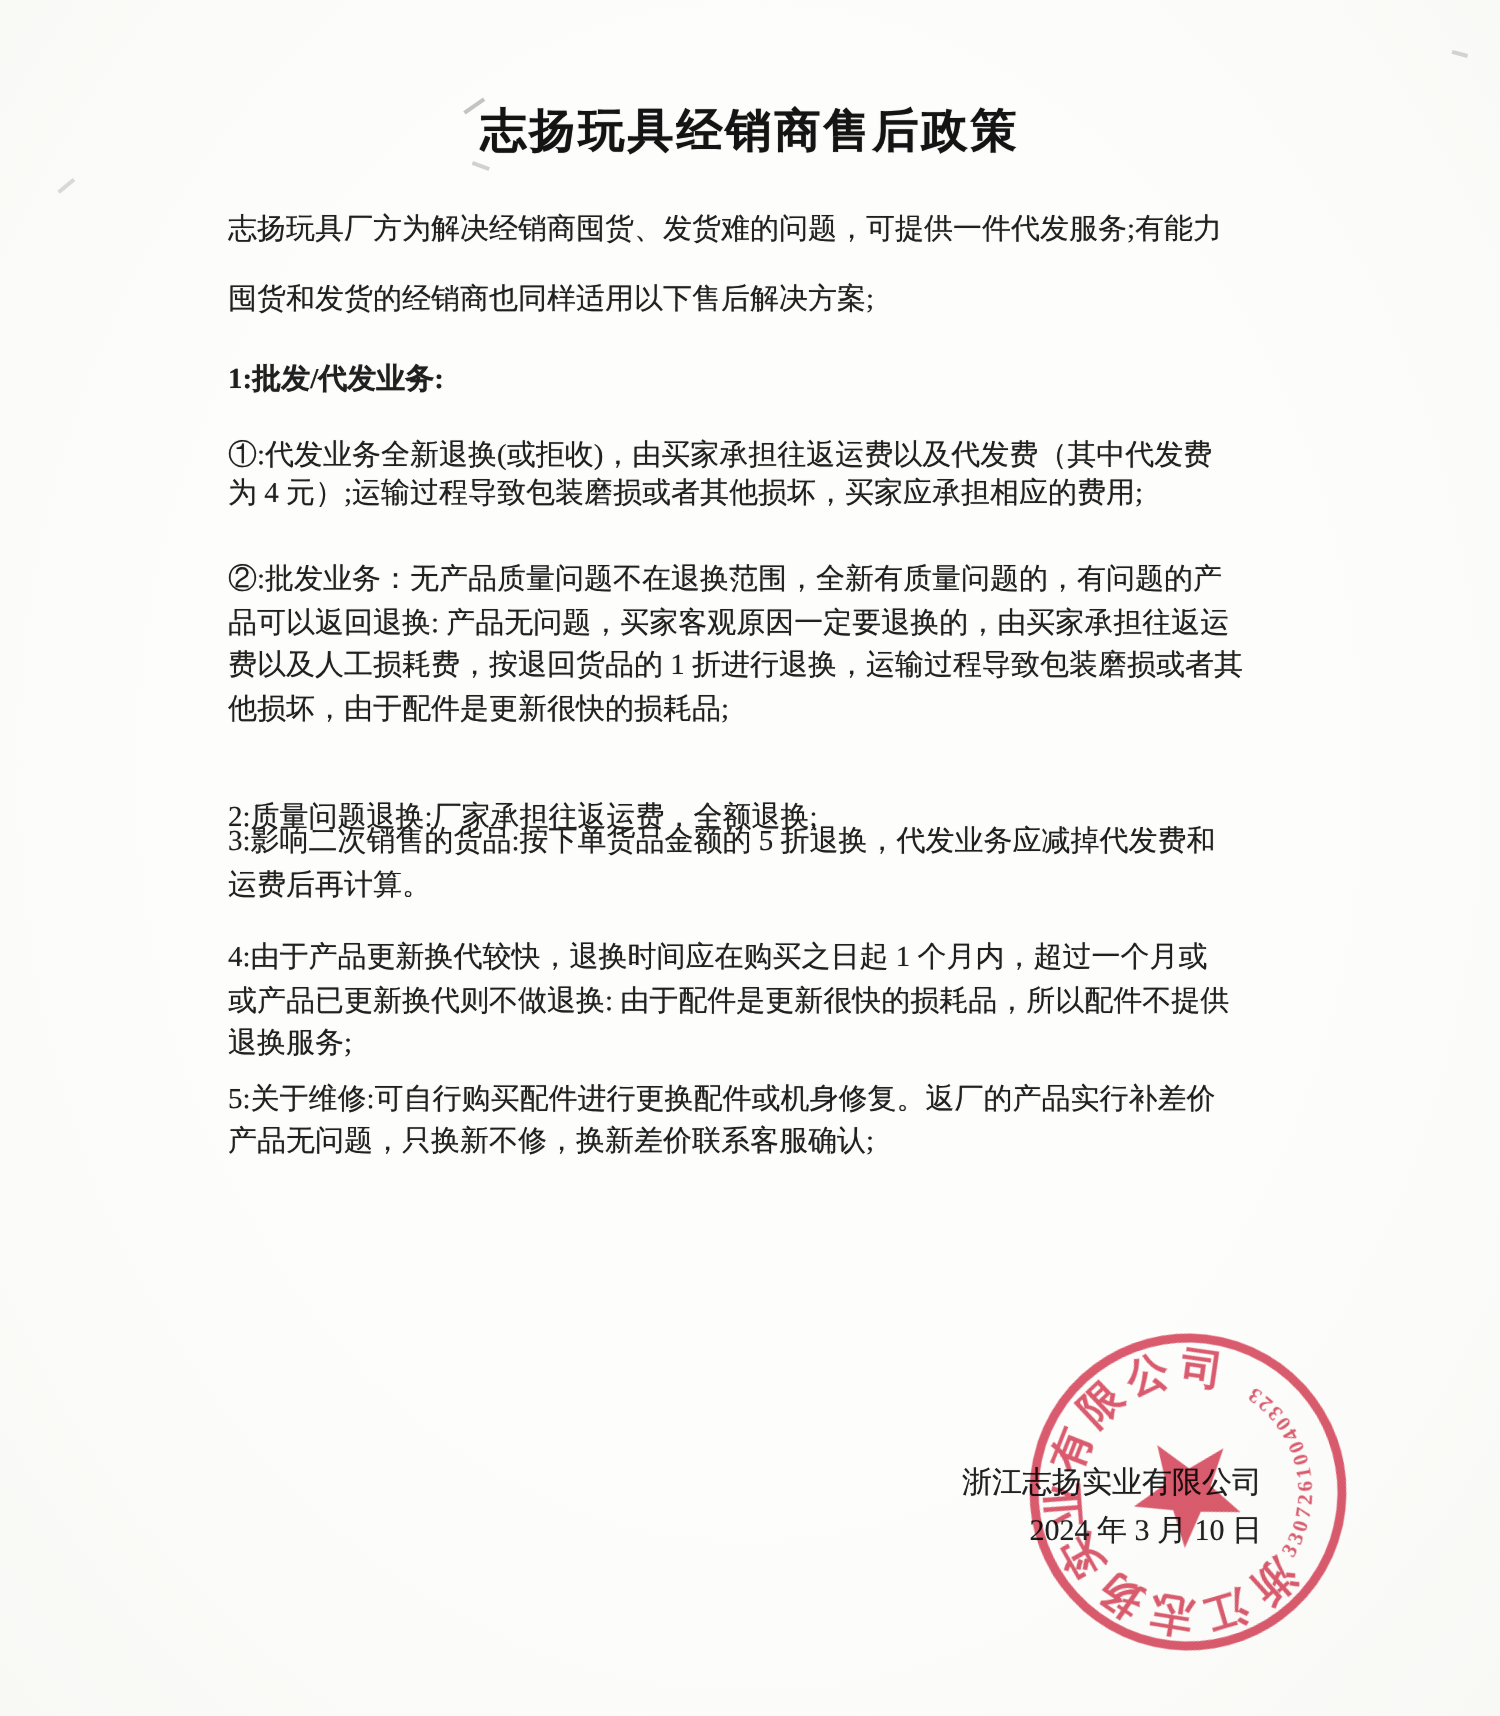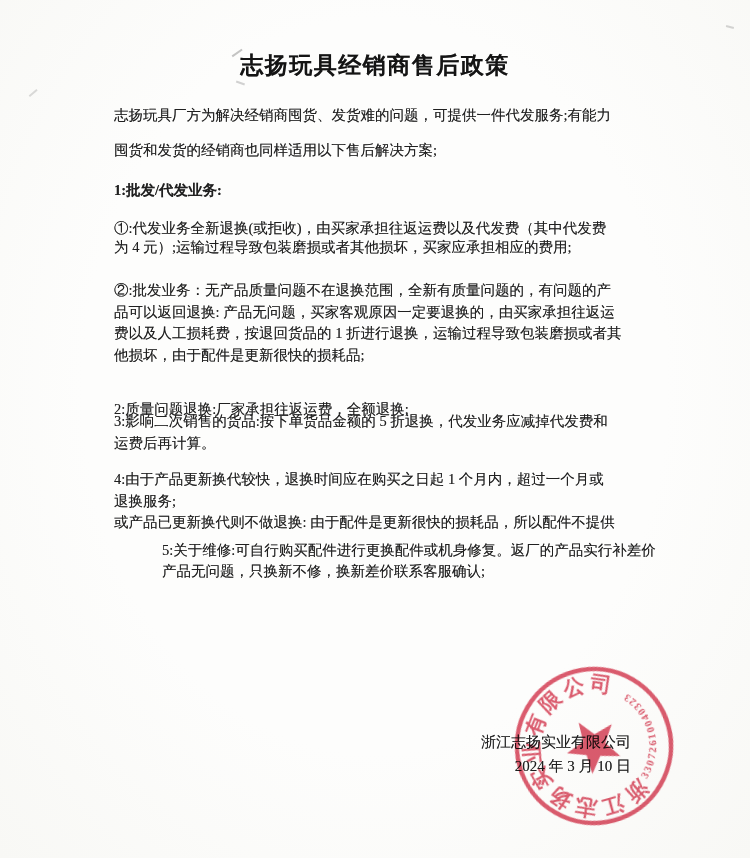--- a/index.html
+++ b/index.html
@@ -24,21 +24,21 @@
     text-shadow:0 0 .4px rgba(32,32,32,.5);
   }
   .para .line{white-space:nowrap;}
   .p0{top:98px;  line-height:34.5px;}
   .p1{top:180px; line-height:21px;font-weight:bold;}
   .p2{top:219px; line-height:19px;}
   .p3{top:280px; line-height:21.5px;}
   .p4{top:374px; line-height:21px;margin-top:25px;}
   .p5{top:410px; line-height:22px;}
   .p6{top:469px; line-height:21.5px;}
-  .p7{top:540px; line-height:21px;margin-left:48px;}
+  .p7{top:540px; line-height:21px;}
   .signature{
     position:absolute;right:119px;top:731px;
     text-align:right;
     font-size:15px;line-height:23.5px;
     z-index:1;
     text-shadow:0 0 .4px rgba(32,32,32,.5);
   }
   .seal{
     position:absolute;left:509px;top:661px;
     width:170px;height:170px;
@@ -90,22 +90,22 @@
     <div class="line">2:质量问题退换:厂家承担往返运费，全额退换;</div>
   </div>
 
   <div class="para p5">
     <div class="line">3:影响二次销售的货品:按下单货品金额的 5 折退换，代发业务应减掉代发费和</div>
     <div class="line">运费后再计算。</div>
   </div>
 
   <div class="para p6">
     <div class="line">4:由于产品更新换代较快，退换时间应在购买之日起 1 个月内，超过一个月或</div>
+    <div class="line">或产品已更新换代则不做退换: 由于配件是更新很快的损耗品，所以配件不提供</div>
     <div class="line">退换服务;</div>
-    <div class="line">或产品已更新换代则不做退换: 由于配件是更新很快的损耗品，所以配件不提供</div>
   </div>
 
   <div class="para p7">
     <div class="line">5:关于维修:可自行购买配件进行更换配件或机身修复。返厂的产品实行补差价</div>
     <div class="line">产品无问题，只换新不修，换新差价联系客服确认;</div>
   </div>
 
   <div class="signature">
     <div>浙江志扬实业有限公司</div>
     <div>2024 年 3 月 10 日</div>

